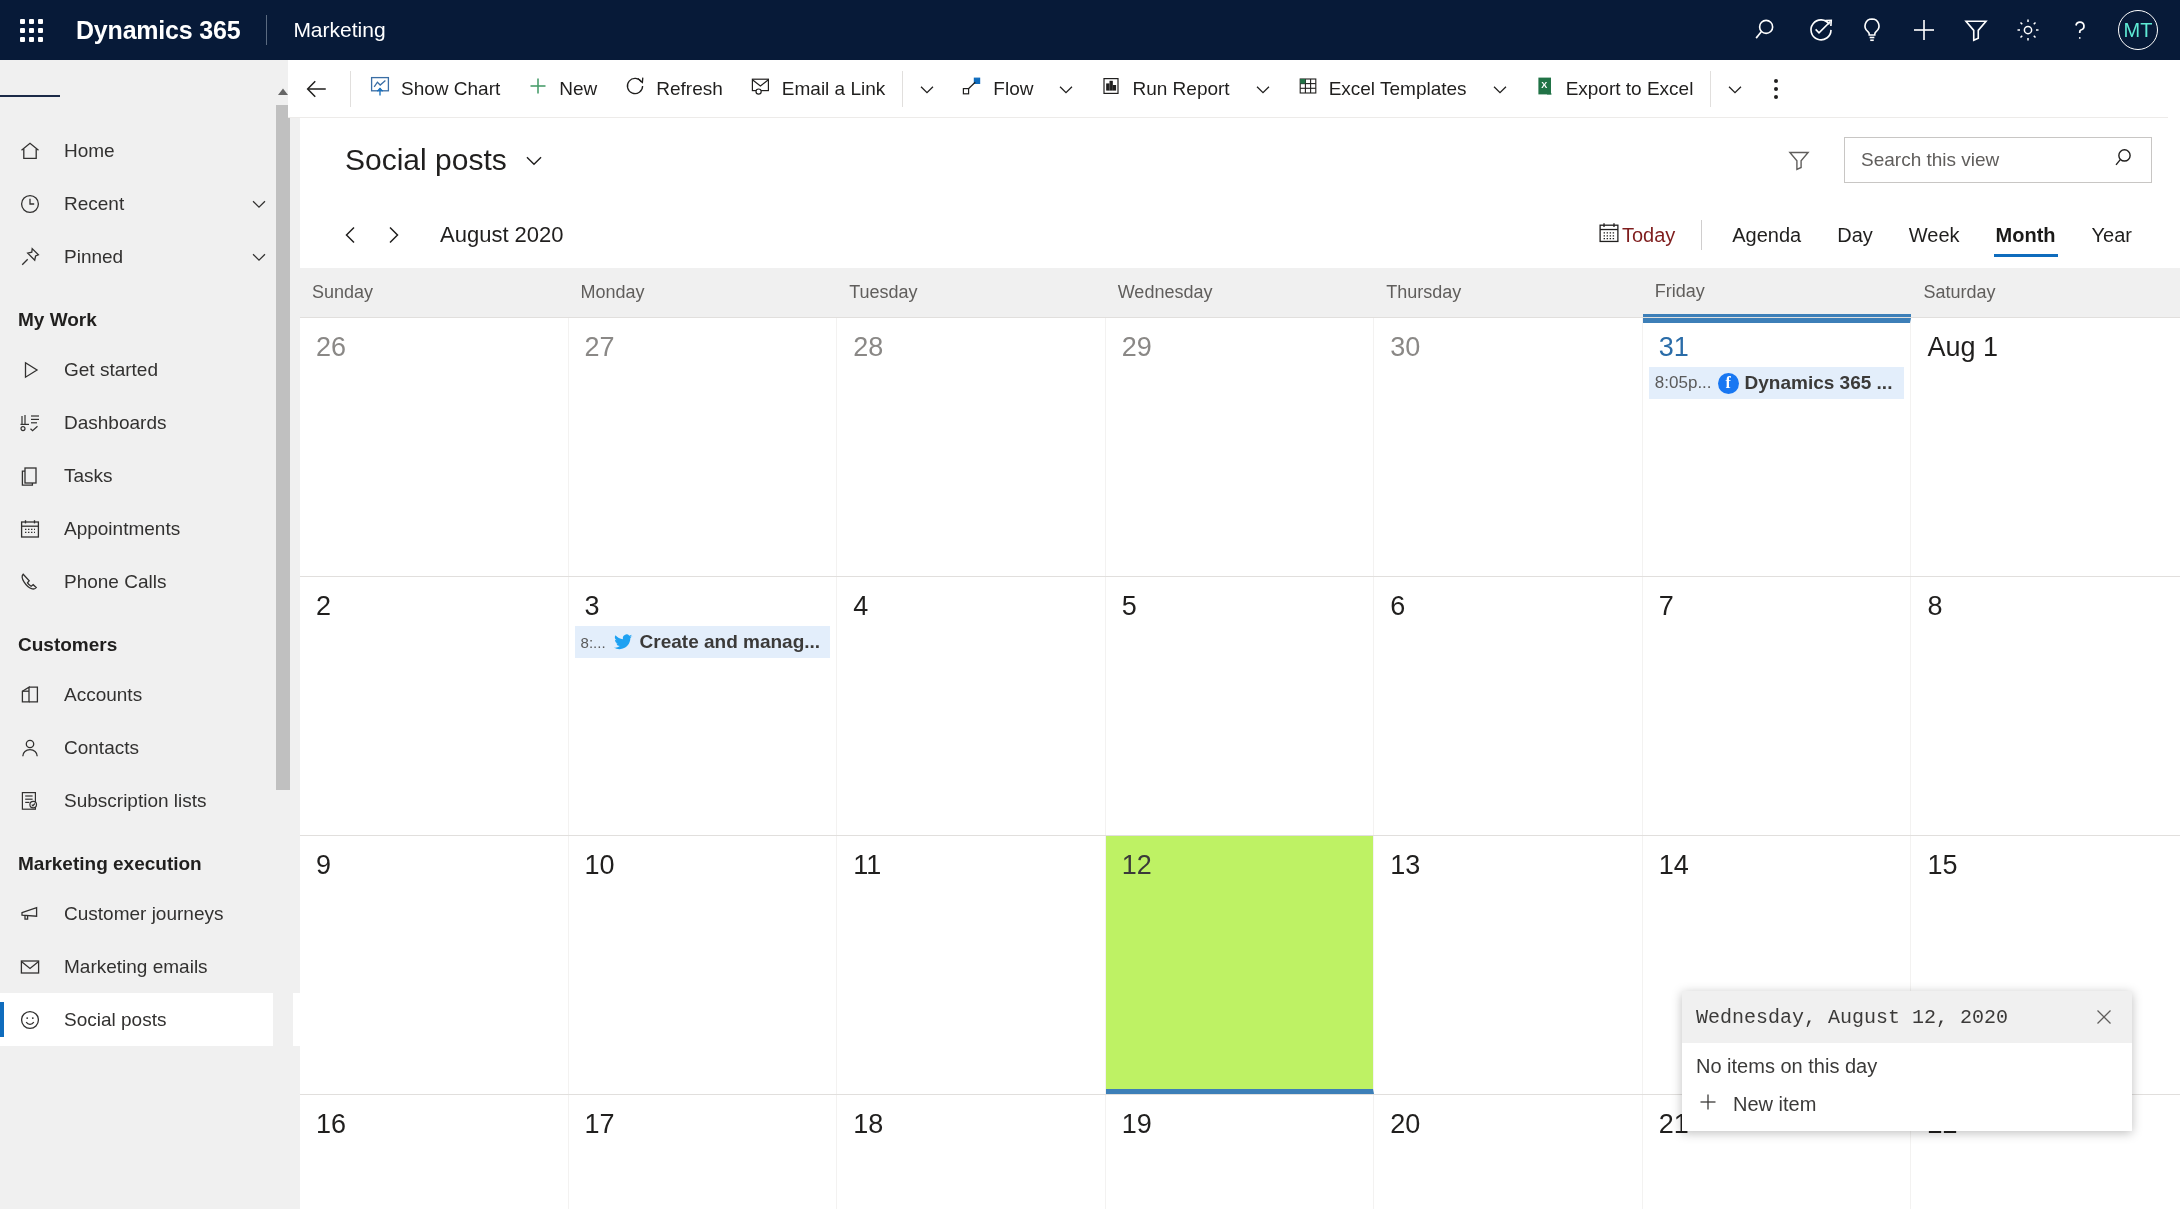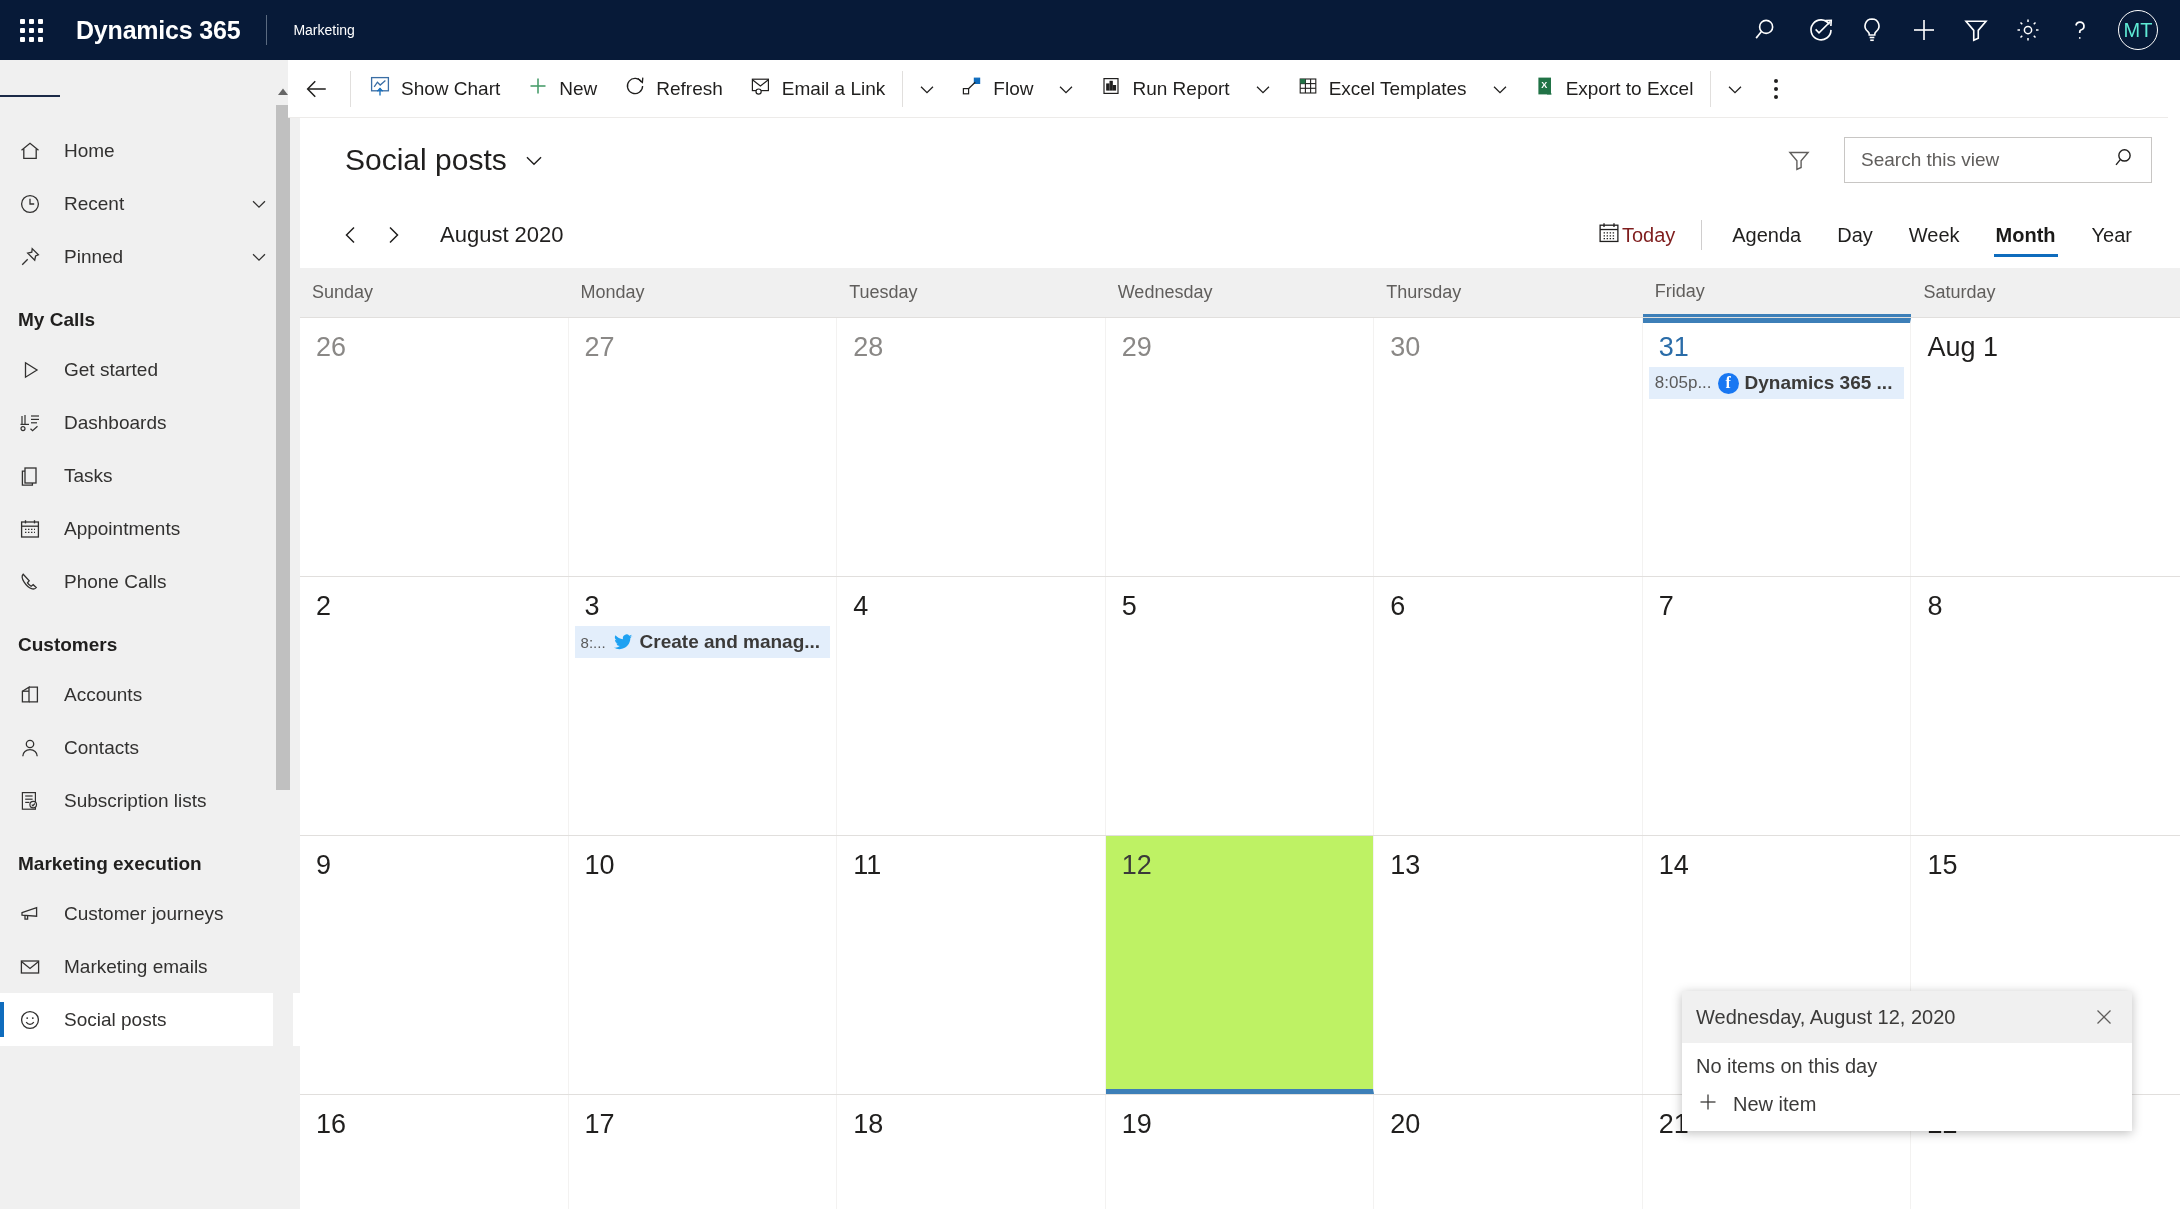--- a/index.html
+++ b/index.html
@@ -31,21 +31,21 @@
   .waffle-grid i { background: #ffffff; width: 5px; height: 5px; border-radius: 1px; display: block; }
   .brand {
     color: #ffffff; font-size: 25px; font-weight: bold;
     letter-spacing: -0.2px;
     margin-left: 14px;
   }
   .brand-sep {
     width: 1px; height: 30px; background: #5a6a80;
     margin: 0 26px;
   }
-  .appname { color: #ffffff; font-size: 14px; font-weight: normal; }
+  .appname { color: #ffffff; font-size: 21px; font-weight: normal; }
   .topright {
     margin-left: auto; display: flex; align-items: center;
     height: 60px; padding-right: 16px;
   }
   .ticon {
     width: 52px; height: 60px;
     display: flex; align-items: center; justify-content: center;
     cursor: pointer;
   }
   .ticon svg { display: block; }
@@ -288,20 +288,21 @@
     left: 1382px; top: 873px;
     width: 450px; height: 140px;
     background: #ffffff;
     box-shadow: 0 2px 10px rgba(0,0,0,0.26);
     z-index: 50;
   }
   .popup-hdr {
     height: 52px; background: #f0f0f0;
     display: flex; align-items: center;
     padding: 0 8px 0 14px;
+    font-family: Liberation Mono, monospace;
   }
   .popup-date { font-size: 20px; color: #3b3a39; }
   .popup-close {
     margin-left: auto; width: 40px; height: 40px;
     display: flex; align-items: center; justify-content: center;
     cursor: pointer;
   }
   .popup-body { padding: 12px 14px 0 14px; }
   .popup-empty { font-size: 20px; color: #3b3a39; }
   .popup-new {
@@ -419,21 +420,21 @@
       </svg>
     </span>
     <span class="nav-lbl">Pinned</span>
     <span class="nav-chev">
       <svg width="22" height="22" viewBox="0 0 24 24" fill="none" stroke="#323130" stroke-width="1.4">
         <polyline points="5.5,9 12,15.5 18.5,9"></polyline>
       </svg>
     </span>
   </div>
 
-  <div class="nav-group">My Calls</div>
+  <div class="nav-group">My Work</div>
 
   <div class="nav-item">
     <span class="nav-ico">
       <svg width="24" height="24" viewBox="0 0 24 24" fill="none" stroke="#323130" stroke-width="1.3">
         <polygon points="7.5,4.8 19,12 7.5,19.2"></polygon>
       </svg>
     </span>
     <span class="nav-lbl">Get started</span>
   </div>
 

